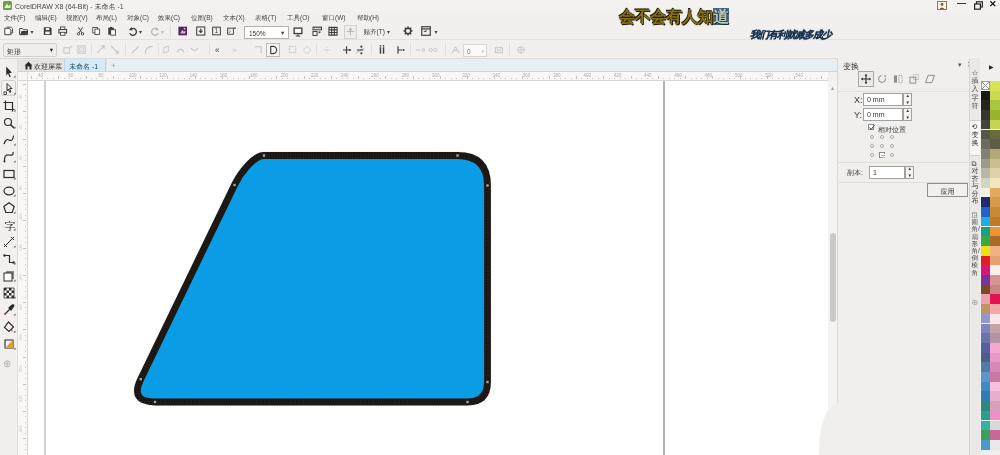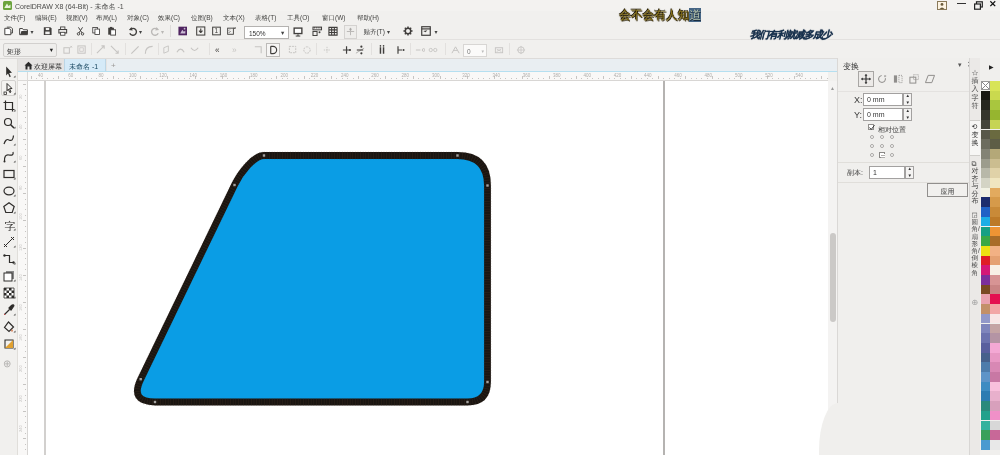--- a/index.html
+++ b/index.html
@@ -23,21 +23,21 @@
     <path d="M2.5 8 Q5 4.8 7.5 8 Z" fill="#6a5a3a"></path>
   </svg>
   <div class="abs" style="left:957px;top:-2px;font-size:9px;color:#222;font-weight:bold;">—</div>
   <svg class="abs" style="left:974px;top:1px" width="9" height="9" viewBox="0 0 9 9">
     <rect x="2.5" y="0.8" width="5.8" height="5.2" fill="none" stroke="#222" stroke-width="1.2"></rect>
     <rect x="0.6" y="3" width="5.8" height="5.2" fill="#f3f2f0" stroke="#222" stroke-width="1.2"></rect>
   </svg>
   <div class="abs" style="left:989px;top:-1px;font-size:9px;color:#111;font-weight:bold;">✕</div>
 </div>
 
-<div class="abs" style="left:619px;top:7px;font-size:12px;font-weight:normal;color:#877117;z-index:50;
+<div class="abs" style="left:619px;top:7px;font-size:16px;font-weight:bold;color:#877117;z-index:50;
      text-shadow:0 0 1.5px #161000, 0.8px 0.8px 0.5px #2a2004, -0.6px -0.6px 0.5px #201802; letter-spacing:-0.3px;">会不会有人知<span style="background:#476787;color:#bccbb4;text-shadow:0 0 1px #16283a, 0.5px 0.5px 0 #0e1c2a;">道</span></div>
 
 <div class="abs" style="left:0;top:11px;width:1000px;height:11px;background:#f1f0ee;font-size:6.5px;color:#454543;">
   <span class="abs" style="left:4px;top:2.5px;">文件(F)</span>
   <span class="abs" style="left:35px;top:2.5px;">编辑(E)</span>
   <span class="abs" style="left:66px;top:2.5px;">视图(V)</span>
   <span class="abs" style="left:96px;top:2.5px;">布局(L)</span>
   <span class="abs" style="left:127px;top:2.5px;">对象(C)</span>
   <span class="abs" style="left:158px;top:2.5px;">效果(C)</span>
   <span class="abs" style="left:191px;top:2.5px;">位图(B)</span>

